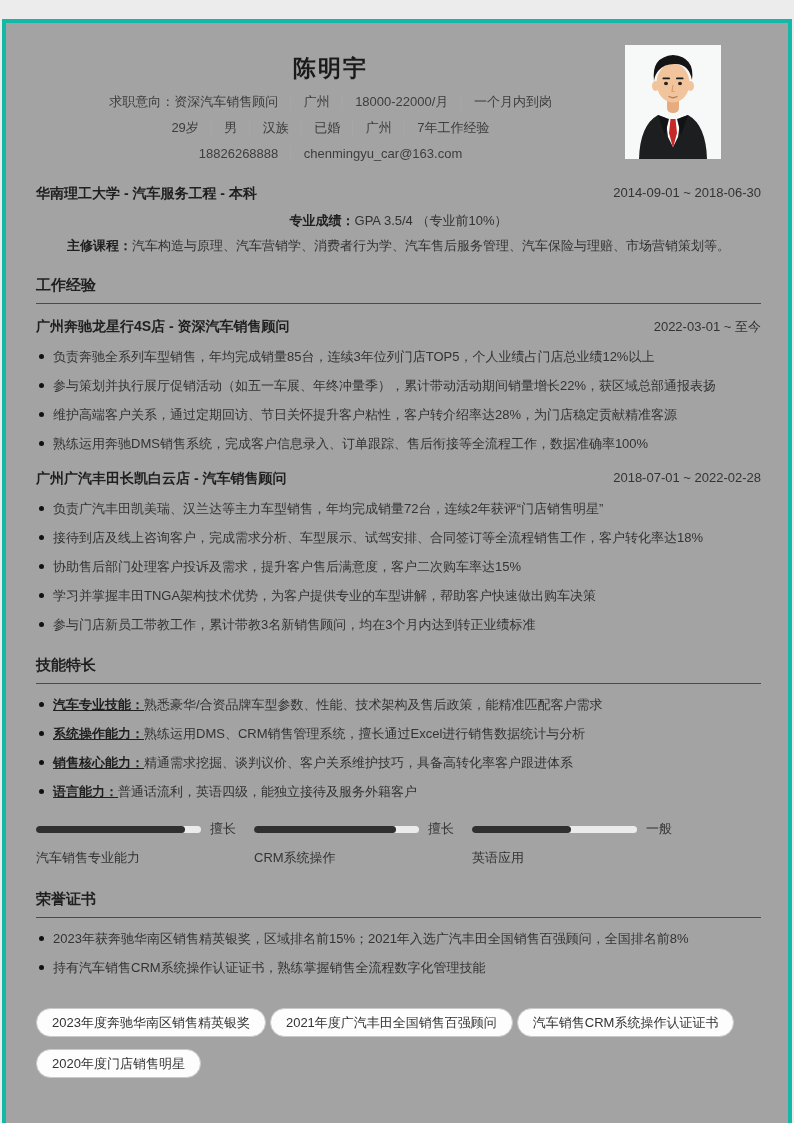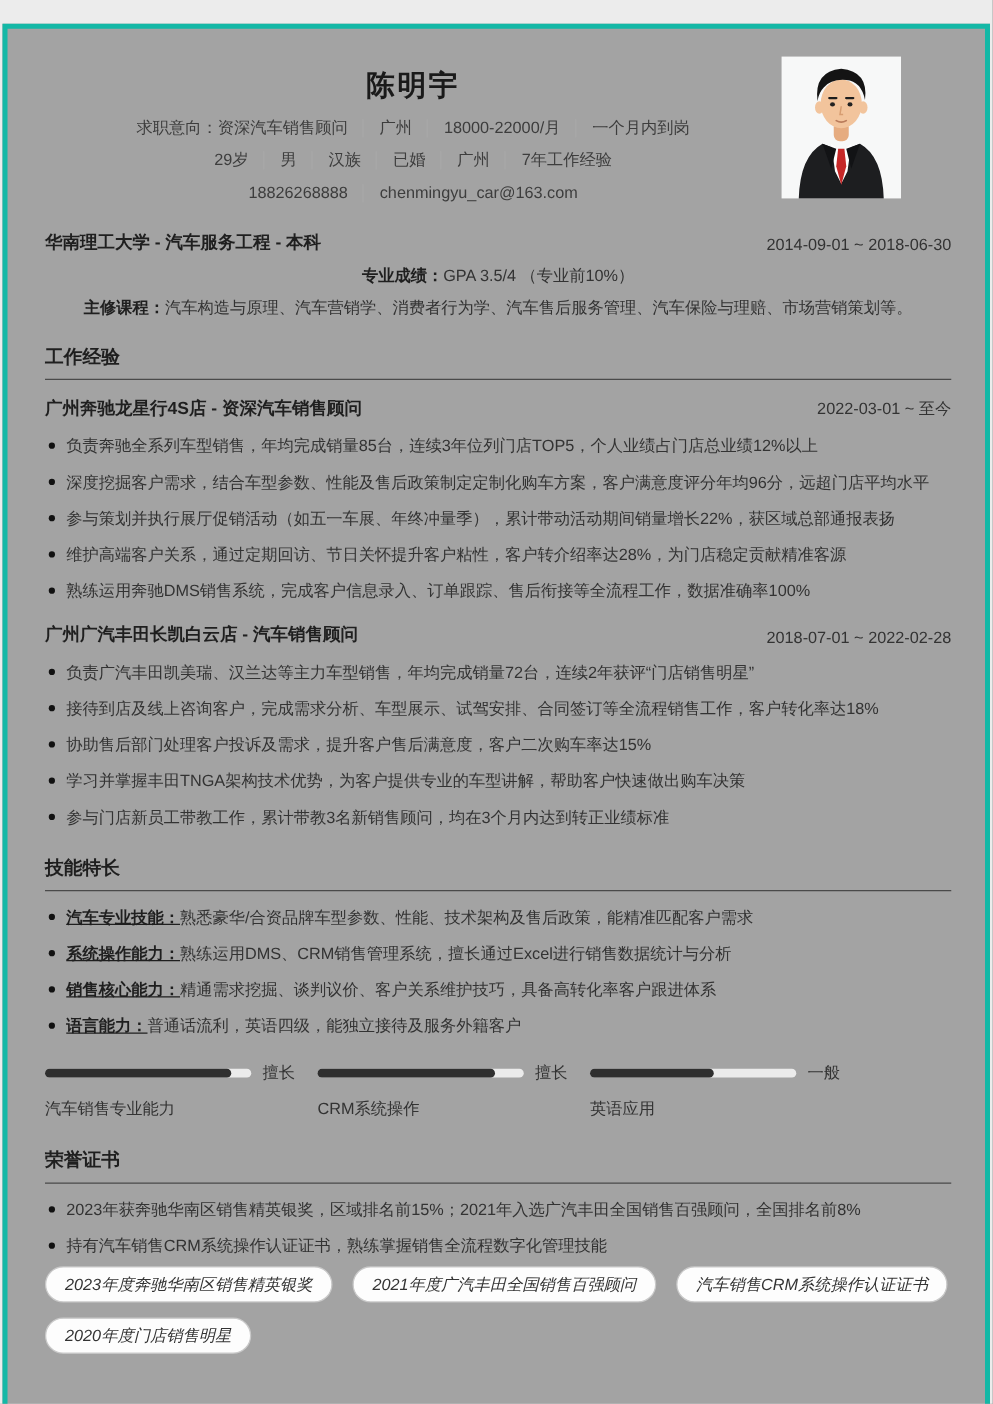--- a/index.html
+++ b/index.html
@@ -28,21 +28,21 @@
   .photo { width: 96px; height: 114px; flex: none; margin-right: 40px; overflow: hidden; }
   .photo svg { display: block; }
 
   
   .section { margin-top: 23px; }
   .section-title {
     font-size: 15px; font-weight: 700; color: #1f1f1f;
     padding-bottom: 8px; border-bottom: 1px solid #4a4a4a;
   }
   .item-head {
-    display: flex; justify-content: space-between; align-items: flex-end;
+    display: flex; justify-content: space-between; align-items: flex-start;
     margin-top: 14px; font-size: 14px; font-weight: 700; color: #1f1f1f;
   }
   .item-head .date { font-weight: 400; font-size: 13px; color: #333; }
   .kv-row { margin-top: 10px; font-size: 13px; color: #333; line-height: 15px; text-align: center; }
   .kv-row b { color: #1f1f1f; }
 
   ul.bullets { list-style: none; margin-top: 2px; }
   .bullets li {
     position: relative; padding-left: 17px; margin-top: 12px;
     font-size: 13px; line-height: 17px; color: #333;
@@ -56,21 +56,21 @@
   
   .bars { display: flex; margin-top: 20px; }
   .bar-group { width: 218px; flex: none; }
   .bar-row { display: flex; align-items: center; }
   .bar-track { width: 165px; height: 7px; background: #ebebeb; border-radius: 4px; }
   .bar-fill { height: 7px; background: #2f2f2f; border-radius: 4px; }
   .bar-level { margin-left: 9px; font-size: 13px; color: #333; }
   .bar-name { margin-top: 11px; font-size: 13px; color: #333; }
 
   
-  .badges { display: flex; flex-wrap: wrap; gap: 12px 16px; margin-top: 8px; font-style: italic; }
+  .badges { display: flex; flex-wrap: wrap; gap: 12px 4px; margin-top: 32px; }
   .badge {
     border: 1px solid #c9c9c9; border-radius: 15px; background: #fdfdfd;
     padding: 6px 15px; font-size: 13px; color: #333; line-height: 15px;
   }
 </style>
 </head>
 <body>
 
 <div class="page">
   <div class="content">
@@ -127,21 +127,20 @@
       <div class="section-title">工作经验</div>
 
       <div>
         <div class="item-head">
           <span>广州奔驰龙星行4S店 - 资深汽车销售顾问</span>
           <span class="date">2022-03-01 ~ 至今</span>
         </div>
         <ul class="bullets">
 
         <li>负责奔驰全系列车型销售，年均完成销量85台，连续3年位列门店TOP5，个人业绩占门店总业绩12%以上</li>
-            <li>深度挖掘客户需求，结合车型参数、性能及售后政策制定定制化购车方案，客户满意度评分年均96分，远超门店平均水平</li>
             <li>参与策划并执行展厅促销活动（如五一车展、年终冲量季），累计带动活动期间销量增长22%，获区域总部通报表扬</li>
             <li>维护高端客户关系，通过定期回访、节日关怀提升客户粘性，客户转介绍率达28%，为门店稳定贡献精准客源</li>
             <li>熟练运用奔驰DMS销售系统，完成客户信息录入、订单跟踪、售后衔接等全流程工作，数据准确率100%</li>
           </ul>
       </div>
 
       <div style="margin-top:18px;">
         <div class="item-head">
           <span>广州广汽丰田长凯白云店 - 汽车销售顾问</span>
           <span class="date">2018-07-01 ~ 2022-02-28</span>

